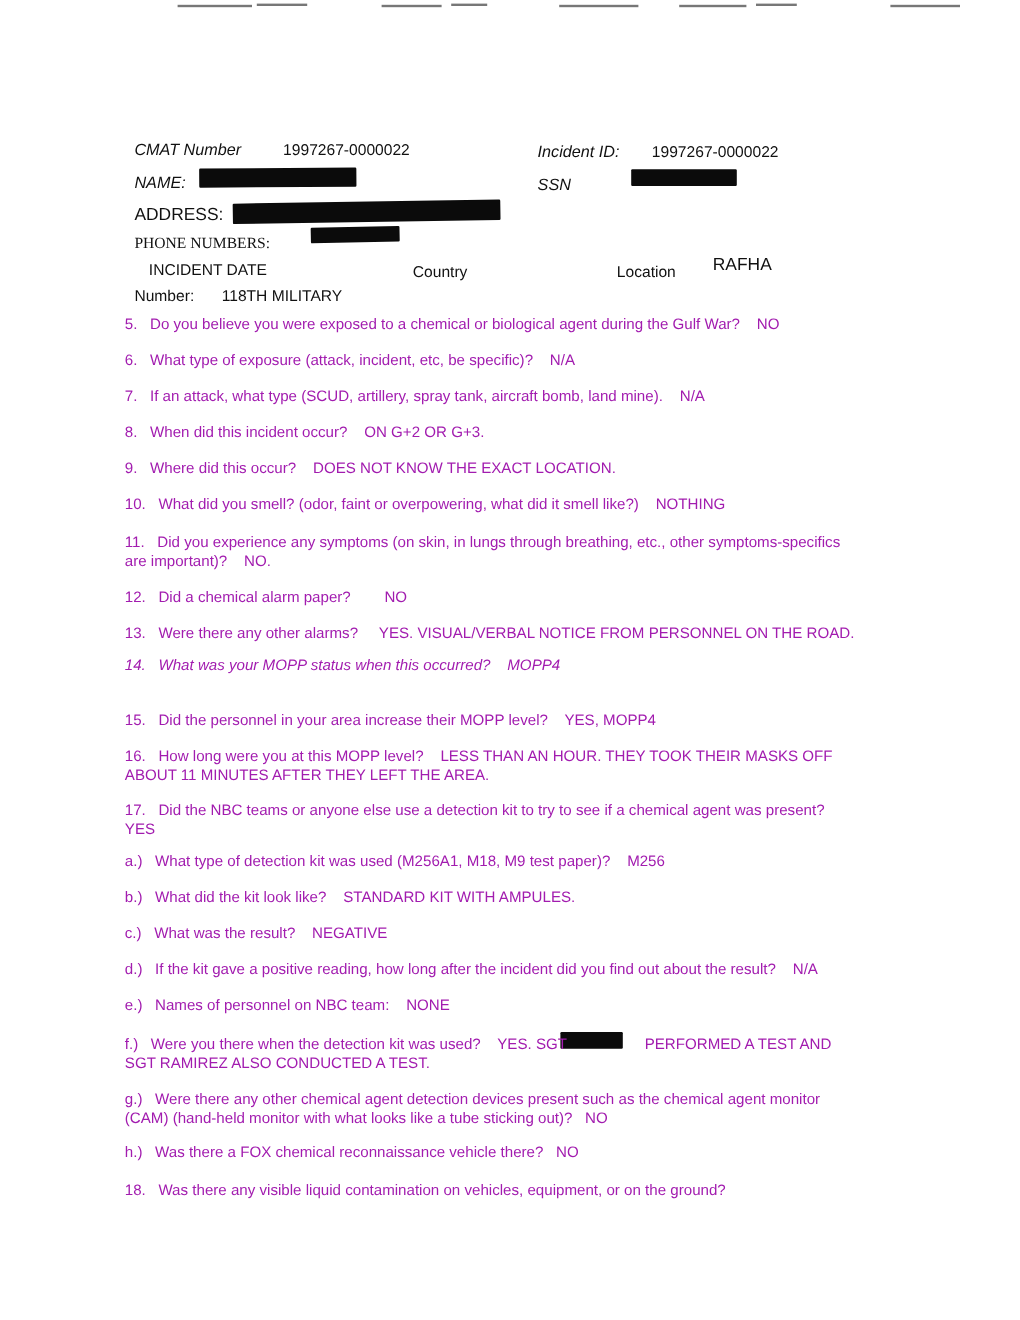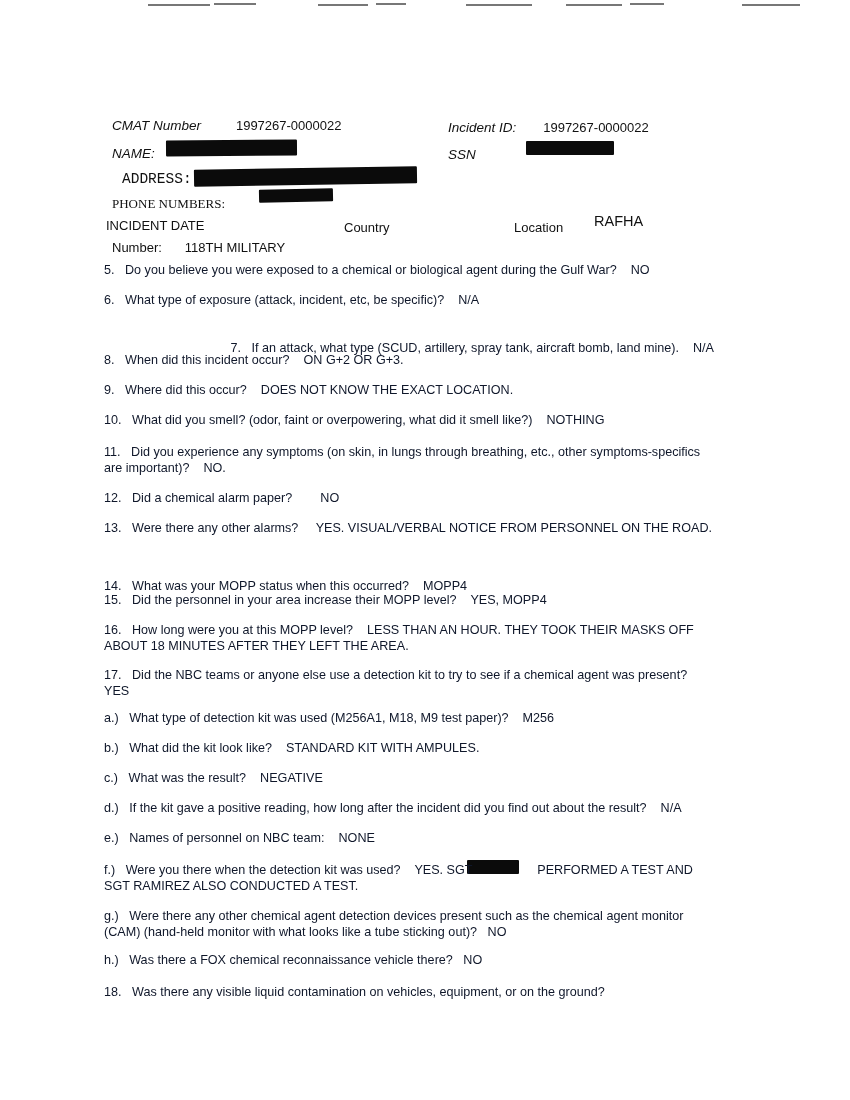--- a/index.html
+++ b/index.html
@@ -89,21 +89,21 @@
   .qlist {
     position: absolute;
     left: 104px;
     top: 262px;
     width: 620px;
   }
   .q {
     position: absolute;
     font-size: 12.6px;
     line-height: 1.30;
-    color: #0f172a;
+    color: #a21caf;
     width: 610px;
   }
   .q.wide { width: 615px; }
 
   .spacer { display: inline-block; }
 </style>
 </head>
 <body>
 
 <div class="scan-top">
@@ -132,29 +132,29 @@
       <span class="val">1997267-0000022</span>
     </div>
 
     <div class="hdr-row" style="left:8px; top:36px;">
       <span class="lbl-italic">NAME:</span>
     </div>
     <div class="hdr-row" style="left:344px; top:37px;">
       <span class="lbl-italic">SSN</span>
     </div>
 
-    <div class="hdr-row" style="left:18px; top:62px;font-family:Liberation Mono, monospace;">
+    <div class="hdr-row" style="left:8px; top:62px;">
       <span class="lbl-plain val-big">ADDRESS:</span>
     </div>
 
     <div class="hdr-row" style="left:8px; top:86px;font-family:Liberation Serif, serif;">
       <span class="lbl-plain">PHONE NUMBERS:</span>
     </div>
 
-    <div class="hdr-row" style="left:2px; top:108px;">
+    <div class="hdr-row" style="left:20px; top:108px;">
       <span class="lbl-plain">INCIDENT DATE</span>
     </div>
     <div class="hdr-row" style="left:240px; top:110px;text-align:center;">
       <span class="lbl-plain">Country</span>
     </div>
     <div class="hdr-row" style="left:410px; top:110px;">
       <span class="lbl-plain">Location</span>
     </div>
     <div class="hdr-row" style="left:490px; top:104px;">
       <span class="val val-big">RAFHA</span>
@@ -184,21 +184,21 @@
     </div>
 
     <div class="q" style="top:30px;">
       <span>6.</span>
       <span>&nbsp;</span>
       <span>What type of exposure (attack, incident, etc, be specific)?</span>
       <span>&nbsp;&nbsp;</span>
       <span>N/A</span>
     </div>
 
-    <div class="q" style="top:78px;text-align:right;">
+    <div class="q" style="top:60px;">
       <span>7.</span>
       <span>&nbsp;</span>
       <span>If an attack, what type (SCUD, artillery, spray tank, aircraft bomb, land mine).</span>
       <span>&nbsp;&nbsp;</span>
       <span>N/A</span>
     </div>
 
     <div class="q" style="top:90px;">
       <span>8.</span>
       <span>&nbsp;</span>
@@ -240,42 +240,42 @@
     </div>
 
     <div class="q wide" style="top:258px;">
       <span>13.</span>
       <span>&nbsp;</span>
       <span>Were there any other alarms?</span>
       <span>&nbsp;&nbsp;&nbsp;</span>
       <span>YES.  VISUAL/VERBAL NOTICE FROM  PERSONNEL ON THE ROAD.</span>
     </div>
 
-    <div class="q" style="top:316px;">
+    <div class="q" style="top:284px;font-style:italic;">
       <span>14.</span>
       <span>&nbsp;</span>
       <span>What was your MOPP status when this occurred?</span>
       <span>&nbsp;&nbsp;</span>
       <span>MOPP4</span>
     </div>
 
     <div class="q" style="top:330px;">
       <span>15.</span>
       <span>&nbsp;</span>
       <span>Did the personnel in your area increase their MOPP level?</span>
       <span>&nbsp;&nbsp;</span>
       <span>YES,  MOPP4</span>
     </div>
 
     <div class="q wide" style="top:360px;">
       <span>16.</span>
       <span>&nbsp;</span>
       <span>How long were you at this MOPP level?</span>
       <span>&nbsp;&nbsp;</span>
-      <span>LESS THAN AN HOUR. THEY TOOK THEIR MASKS OFF ABOUT 18 MINUTES AFTER THEY LEFT THE AREA.</span>
+      <span>LESS THAN AN HOUR. THEY TOOK THEIR MASKS OFF ABOUT 11 MINUTES AFTER THEY LEFT THE AREA.</span>
     </div>
 
     <div class="q wide" style="top:405px;">
       <span>17.</span>
       <span>&nbsp;</span>
       <span>Did the NBC teams or anyone else use a detection kit to try to see if a chemical agent was present?</span>
       <span>&nbsp;</span>
       <span>YES</span>
     </div>
 

